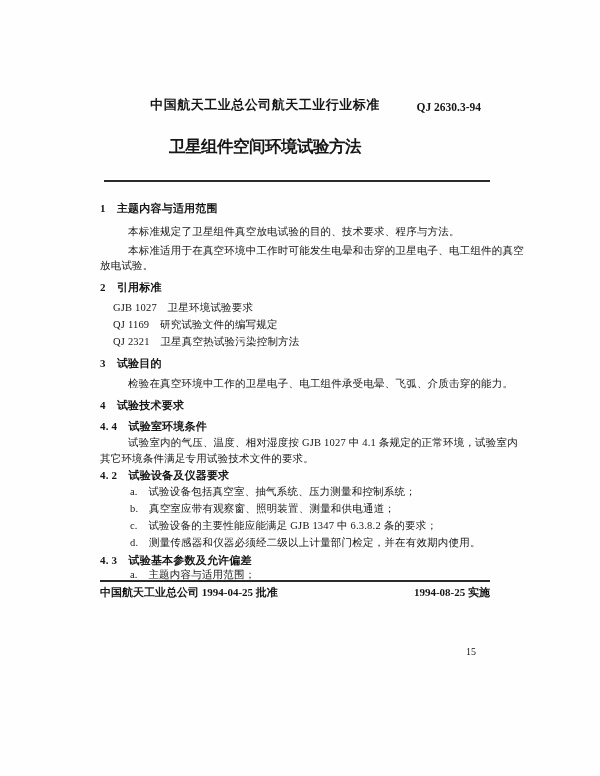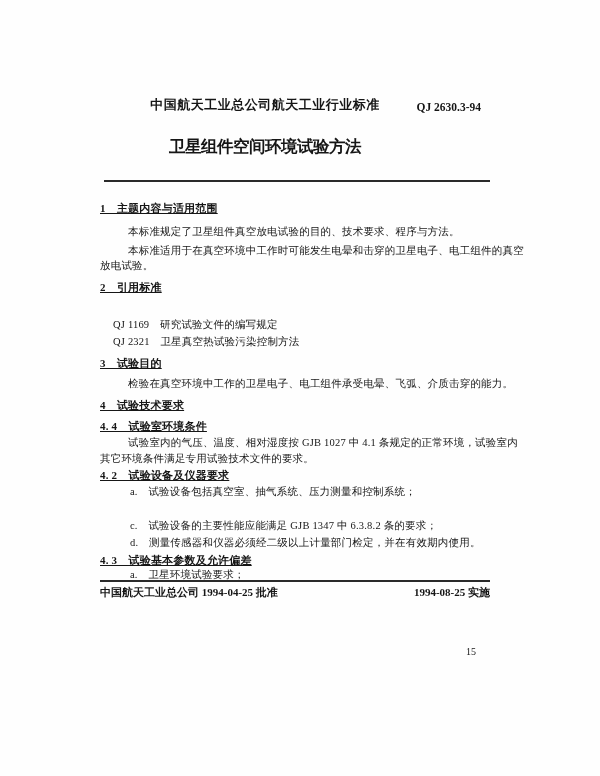--- a/index.html
+++ b/index.html
@@ -67,21 +67,21 @@
     height: 2px;
   }
   
   .ln {
     position: absolute;
     left: 100px;
     font-size: 10.5px;
     white-space: nowrap;
     letter-spacing: 0.2px;
   }
-  .ln.h  { font-weight: 700; font-size: 11px; left: 100px; text-decoration: underline; }
+  .ln.h  { font-weight: 700; font-size: 11px; left: 100px; }
   .ln.p  { left: 128px; }
   .ln.c  { left: 100px; }
   .ln.ref{ left: 113px; }
   .ln.li { left: 130px; }
   
   .footer-text {
     position: absolute;
     top: 585px;
     font-size: 11px;
     font-weight: 700;
@@ -104,33 +104,35 @@
   <div id="org-line" class="hdr-center">中国航天工业总公司航天工业行业标准</div>
   <div id="std-number">QJ 2630.3-94</div>
   <div id="title-line1" class="hdr-center">卫星组件空间环境试验方法</div>
   <div id="header-rule" class="rule"></div>
 
   <div class="ln h" style="top:201px">1　主题内容与适用范围</div>
   <div class="ln p" style="top:225px">本标准规定了卫星组件真空放电试验的目的、技术要求、程序与方法。</div>
   <div class="ln p" style="top:244px">本标准适用于在真空环境中工作时可能发生电晕和击穿的卫星电子、电工组件的真空</div>
   <div class="ln c" style="top:259px">放电试验。</div>
   <div class="ln h" style="top:280px">2　引用标准</div>
+  <div class="ln ref" style="top:301px">GJB 1027　卫星环境试验要求</div>
   <div class="ln ref" style="top:318px">QJ 1169　研究试验文件的编写规定</div>
   <div class="ln ref" style="top:335px">QJ 2321　卫星真空热试验污染控制方法</div>
   <div class="ln h" style="top:356px">3　试验目的</div>
   <div class="ln p" style="top:377px">检验在真空环境中工作的卫星电子、电工组件承受电晕、飞弧、介质击穿的能力。</div>
   <div class="ln h" style="top:398px">4　试验技术要求</div>
   <div class="ln h" style="top:419px">4. 4　试验室环境条件</div>
   <div class="ln p" style="top:436px">试验室内的气压、温度、相对湿度按 GJB 1027 中 4.1 条规定的正常环境，试验室内</div>
   <div class="ln c" style="top:452px">其它环境条件满足专用试验技术文件的要求。</div>
   <div class="ln h" style="top:468px">4. 2　试验设备及仪器要求</div>
   <div class="ln li" style="top:485px">a.　试验设备包括真空室、抽气系统、压力测量和控制系统；</div>
+  <div class="ln li" style="top:502px">b.　真空室应带有观察窗、照明装置、测量和供电通道；</div>
   <div class="ln li" style="top:519px">c.　试验设备的主要性能应能满足 GJB 1347 中 6.3.8.2 条的要求；</div>
   <div class="ln li" style="top:536px">d.　测量传感器和仪器必须经二级以上计量部门检定，并在有效期内使用。</div>
   <div class="ln h" style="top:553px">4. 3　试验基本参数及允许偏差</div>
-  <div class="ln li" style="top:568px">a.　卫星环境试验要求；</div>
+  <div class="ln li" style="top:568px">a.　主题内容与适用范围；</div>
 
   <div id="footer-rule" class="rule"></div>
   <div id="footer-left" class="footer-text">中国航天工业总公司 1994-04-25 批准</div>
   <div id="footer-right" class="footer-text">1994-08-25 实施</div>
   <div id="page-number">15</div>
 
 </div>
 
 </body></html>

